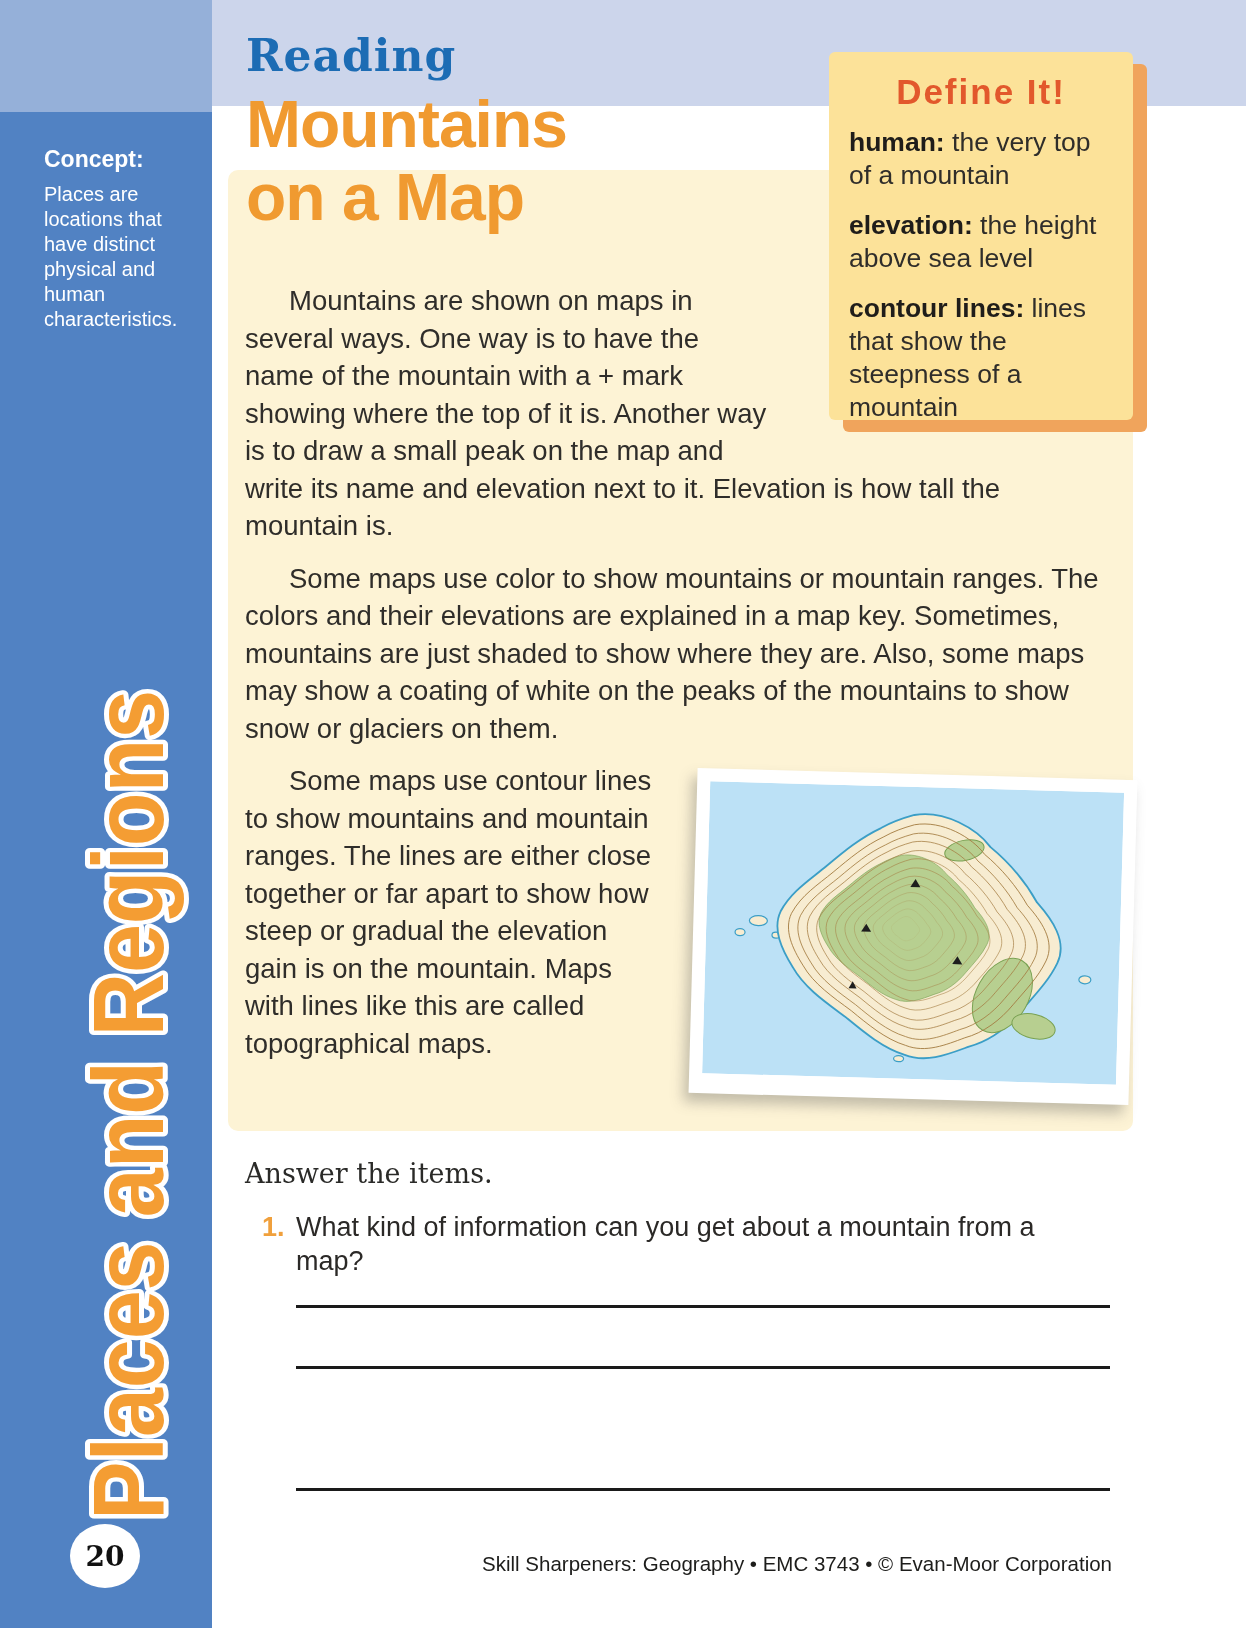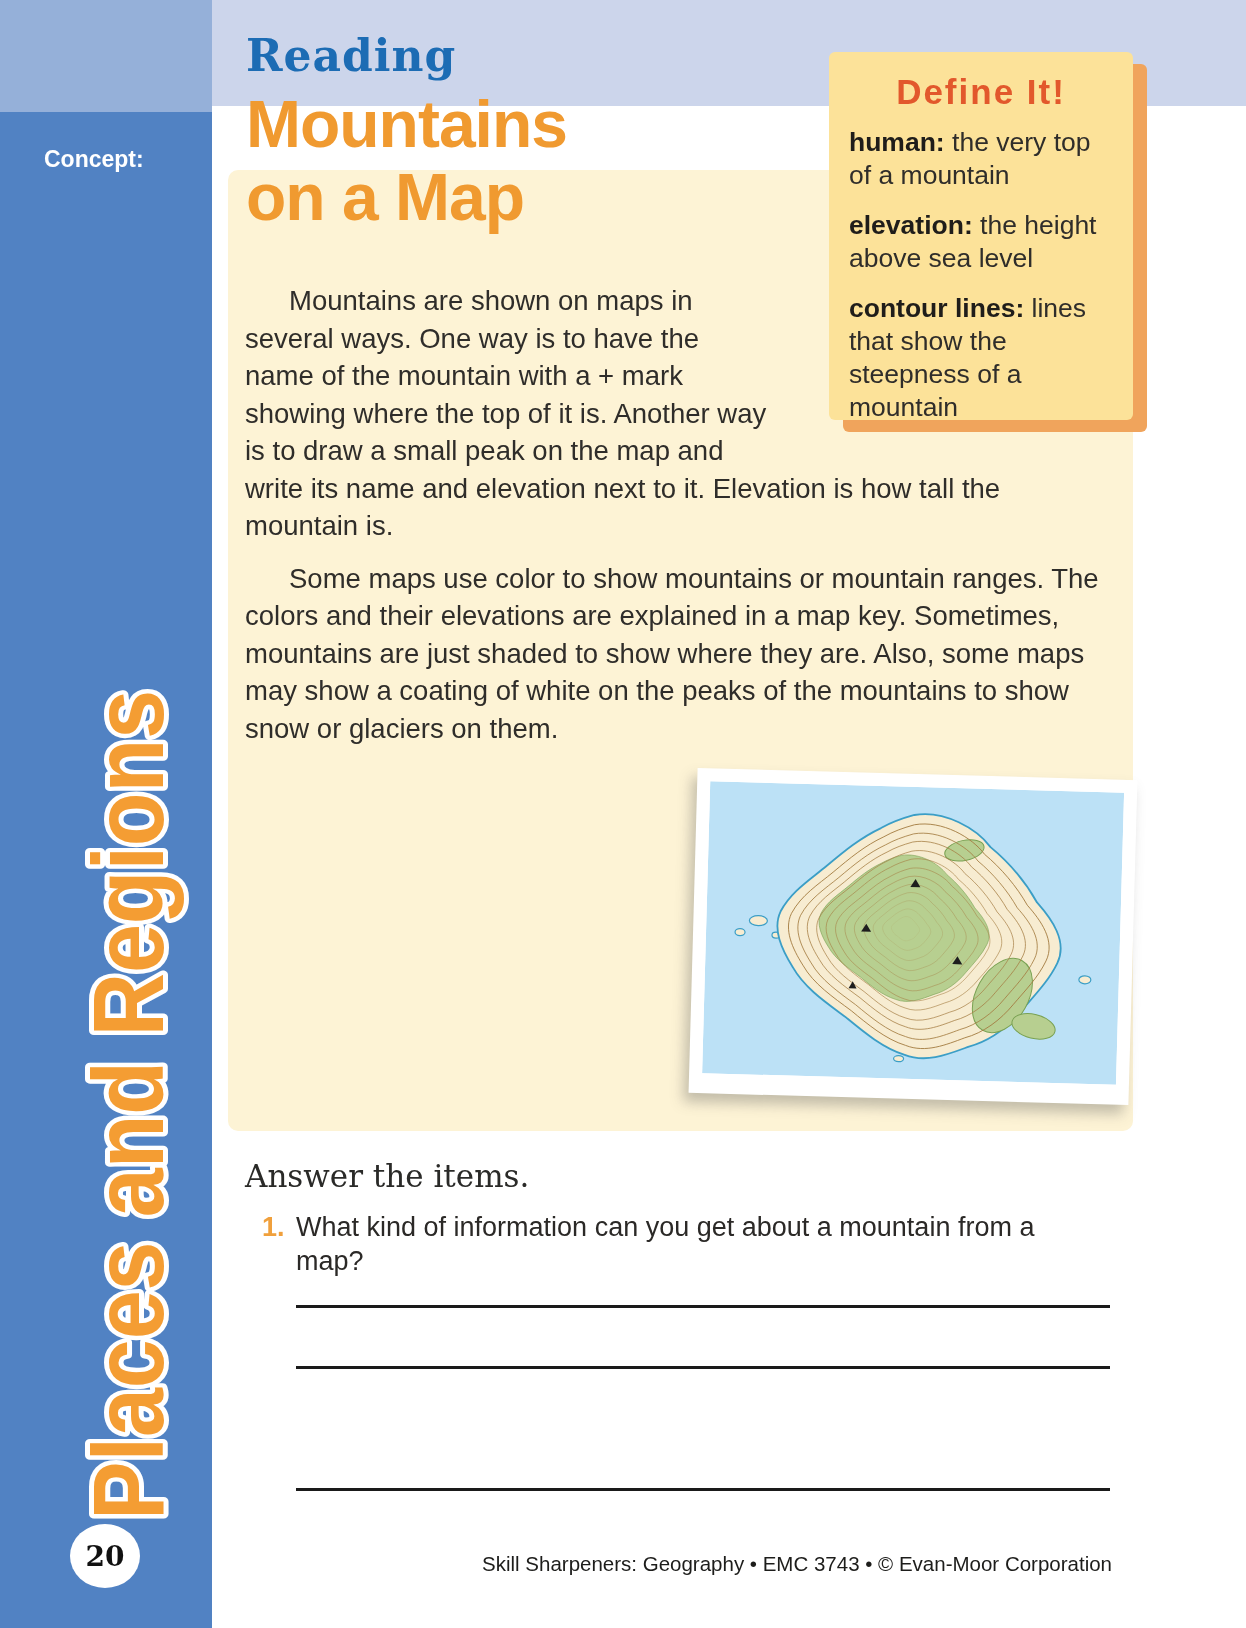--- a/index.html
+++ b/index.html
@@ -50,21 +50,21 @@
   }
   .define-title{
     text-align:center;font-weight:bold;font-size:35px;letter-spacing:2px;
     color:#e2582c;margin-bottom:14px;
   }
   .definition{font-size:26.5px;line-height:33px;color:#2f2d2a;margin-bottom:17px;}
   .definition .term{font-weight:bold;color:#1f1d1a;}
   
   .answer-instruction{
     position:absolute;left:245px;top:1158px;font-family:"DejaVu Serif",serif;
-    font-size:31px;color:#2a2a28;text-align:center;
+    font-size:27px;color:#2a2a28;text-align:center;
   }
   .question{position:absolute;left:262px;width:860px;font-size:27px;line-height:34px;color:#2b2927;}
   .q1{top:1210px;}
   .q2{top:1400px;}
   .q-num{color:#f0a03c;font-weight:bold;display:inline-block;width:34px;vertical-align:top;}
   .q-text{display:inline-block;width:812px;vertical-align:top;}
   .answer-line{position:absolute;left:296px;width:814px;height:0;border-top:3px solid #1a1a1a;}
   .al1{top:1305px;}
   .al2{top:1366px;}
   .al3{top:1488px;}
@@ -81,20 +81,21 @@
 
 <div id="page">
 
   <div class="top-band"></div>
   <div class="reading-label">Reading</div>
 
   <div class="sidebar">
     <div class="sidebar-top-block"></div>
     <div class="concept">
       <div class="concept-label">Concept:</div>
+      <div class="concept-text">Places are locations that have distinct physical and human characteristics.</div>
     </div>
     <svg class="strand-svg" width="212" height="900">
       <text transform="translate(163 880) rotate(-90)" textLength="830" lengthAdjust="spacingAndGlyphs" font-family="Liberation Sans, sans-serif" font-weight="bold" font-size="100" fill="#f49d33" stroke="#ffffff" stroke-width="10" stroke-linejoin="round" style="paint-order:stroke fill">Places and Regions</text>
     </svg>
     <div class="page-circle">
       <span>20</span>
     </div>
   </div>
 
   <div class="page-title">
@@ -146,20 +147,21 @@
 
           <g fill="#1e1e1e">
             <path d="M208 92 l5 8 h-10 Z"></path>
             <path d="M160 138 l5 8 h-10 Z"></path>
             <path d="M252 168 l5 8 h-10 Z"></path>
             <path d="M148 196 l4 7 h-8 Z"></path>
           </g>
         </svg>
       </div>
     </div>
+    <p>Some maps use contour lines to show mountains and mountain ranges. The lines are either close together or far apart to show how steep or gradual the elevation gain is on the mountain. Maps with lines like this are called topographical maps.</p>
   </div>
 
   <div class="define-card">
     <div class="define-title">Define It!</div>
     <div class="definition">
       <span class="term">human:</span>
       <span>the very top of a mountain</span>
     </div>
     <div class="definition">
       <span class="term">elevation:</span>

